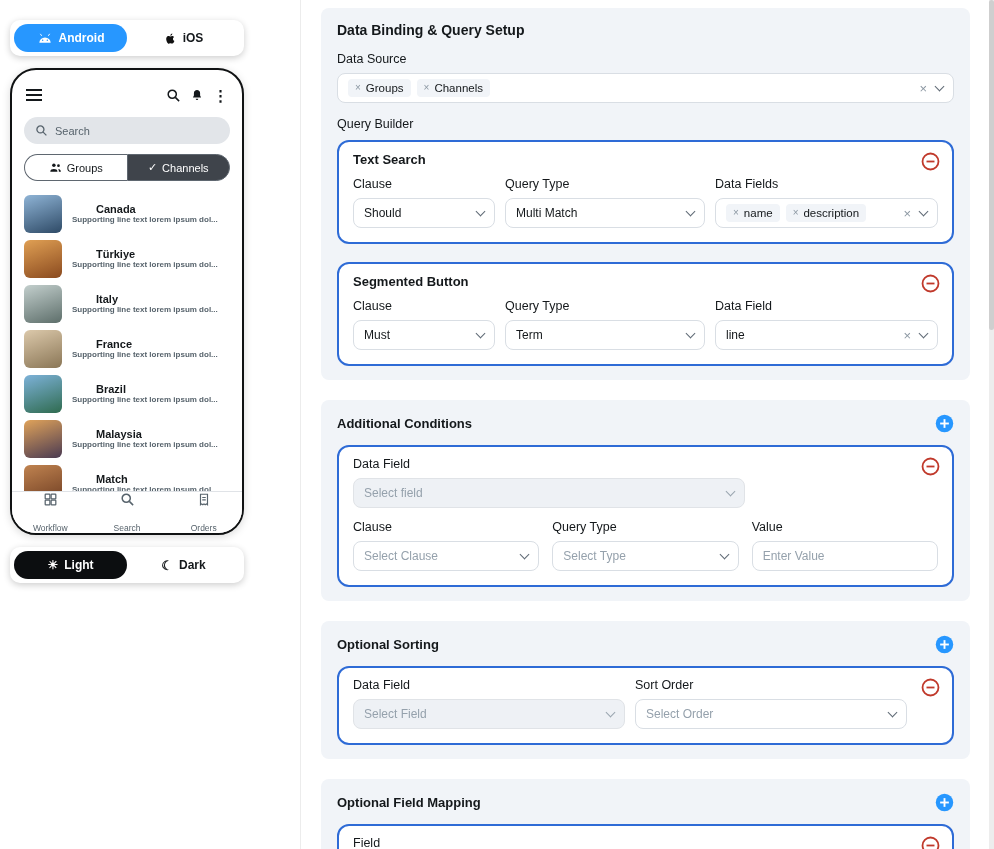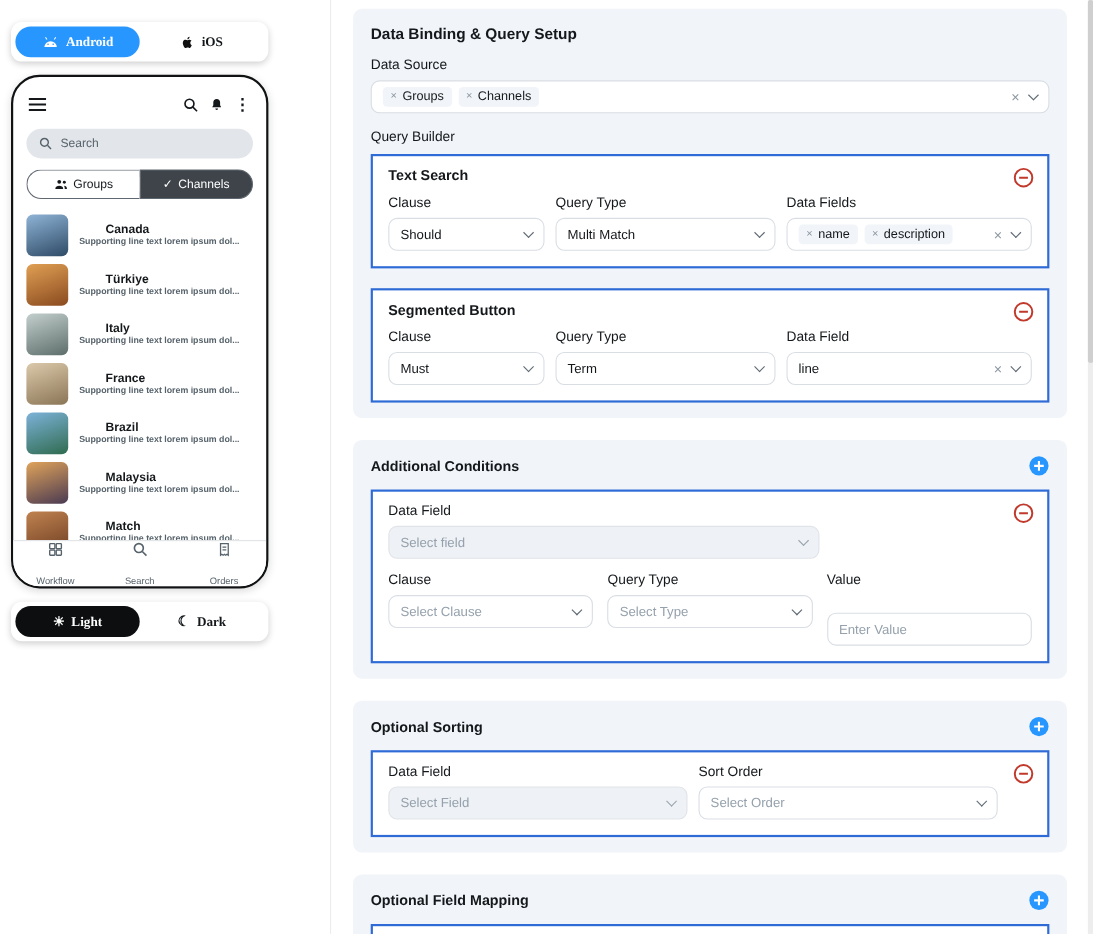--- a/index.html
+++ b/index.html
@@ -10,21 +10,21 @@
     color: #14181b;
     position: relative;
     overflow: hidden;
   }
   button { background: none; border: 0; padding: 0; cursor: pointer; line-height: 0; }
 
   
   .left-col { position: absolute; left: 10px; top: 20px; width: 234px; display: flex; flex-direction: column; gap: 12px; }
 
   .toggle-card { background: #fff; border-radius: 10px; box-shadow: 0 2px 7px rgba(0,0,0,.20); padding: 4px; display: flex; height: 36px; }
-  .toggle-half { flex: 1; display: flex; align-items: center; justify-content: center; gap: 6px; height: 28px; border-radius: 14px; font-size: 12px; font-weight: bold; color: #14181b; cursor: pointer; font-family: Liberation Serif, serif; }
+  .toggle-half { flex: 1; display: flex; align-items: center; justify-content: center; gap: 6px; height: 28px; border-radius: 14px; font-size: 12px; font-weight: bold; color: #14181b; cursor: pointer; }
   .toggle-blue { background: #2797ff; color: #fff; }
   .toggle-dark { background: #0c0e10; color: #fff; }
 
   .phone { background: #fff; border: 2px solid #101213; border-radius: 26px; height: 467px; padding: 10px 10px 0 10px; display: flex; flex-direction: column; overflow: hidden; box-shadow: 0 2px 8px rgba(0,0,0,.15); }
   .appbar { display: flex; align-items: center; gap: 9px; height: 30px; padding: 0 4px; }
   .appbar .spacer { flex: 1; }
   .icon-btn { display: flex; align-items: center; justify-content: center; color: #14181b; }
   .kebab { font-size: 15px; font-weight: bold; line-height: 1; }
 
   .search-pill { margin: 7px 2px 10px 2px; background: #e2e5e9; border-radius: 14px; height: 27px; display: flex; align-items: center; gap: 7px; padding: 0 11px; color: #57636c; font-size: 11px; }
@@ -64,37 +64,37 @@
   .ph { color: #95a1ac; }
   .select-end { margin-left: auto; display: flex; align-items: center; gap: 9px; }
   .clear-x { color: #8b97a2; font-size: 13px; line-height: 1; }
   .chev { display: inline-block; width: 7px; height: 7px; border-right: 1.6px solid #5f6a75; border-bottom: 1.6px solid #5f6a75; transform: rotate(45deg); margin-top: -4px; }
   .chev.light { border-color: #9aa5af; }
   .ml-auto { margin-left: auto; }
 
   .chip { display: inline-flex; align-items: center; gap: 5px; background: #f1f4f8; border-radius: 4px; padding: 3px 7px; font-size: 11.5px; color: #14181b; white-space: nowrap; }
   .chip-x { color: #8b97a2; font-size: 10px; line-height: 1; }
 
-  .qcard { background: #fff; border: 2px solid #2e6bd6; border-radius: 0; padding: 10px 14px 14px 14px; position: relative; }
+  .qcard { background: #fff; border: 2px solid #2e6bd6; border-radius: 12px; padding: 10px 14px 14px 14px; position: relative; }
   .qcard + .qcard { margin-top: 18px; }
   .qcard-title { font-size: 13px; font-weight: bold; margin-bottom: 10px; }
   .abs-tr { position: absolute; top: 10px; right: 12px; }
 
   .qrow { display: flex; gap: 10px; }
   .qcol { display: flex; flex-direction: column; }
   .w-clause { flex: 0 0 142px; }
   .w-qtype { flex: 0 0 200px; }
   .grow { flex: 1; min-width: 0; }
   .qrow3 { display: flex; gap: 13px; margin-top: 12px; }
   .third { flex: 1; min-width: 0; display: flex; flex-direction: column; }
 
   .sec-head { display: flex; align-items: center; justify-content: space-between; margin-bottom: 12px; }
   .sec-title { font-size: 13px; font-weight: bold; }
 
-  .value-input { background: #fff; border: 1px solid #d9dee4; border-radius: 8px; height: 30px; padding: 0 10px; font-size: 12px; font-family: "Liberation Sans", sans-serif; color: #14181b; width: 100%; margin-top: 16px; }
+  .value-input { background: #fff; border: 1px solid #d9dee4; border-radius: 8px; height: 30px; padding: 0 10px; font-size: 12px; font-family: "Liberation Sans", sans-serif; color: #14181b; width: 100%; }
   .value-input::placeholder { color: #95a1ac; }
 
   .w-cond-field { width: 392px; }
   .half { flex: 0 0 272px; display: flex; flex-direction: column; }
 
   .scroll-track { position: absolute; right: 0; top: 0; width: 5px; height: 849px; background: #ededed; }
   .scroll-thumb { position: absolute; top: 0; right: 0; width: 5px; height: 330px; background: #cfcfcf; border-radius: 3px; }
 </style>
 </head>
 <body>

